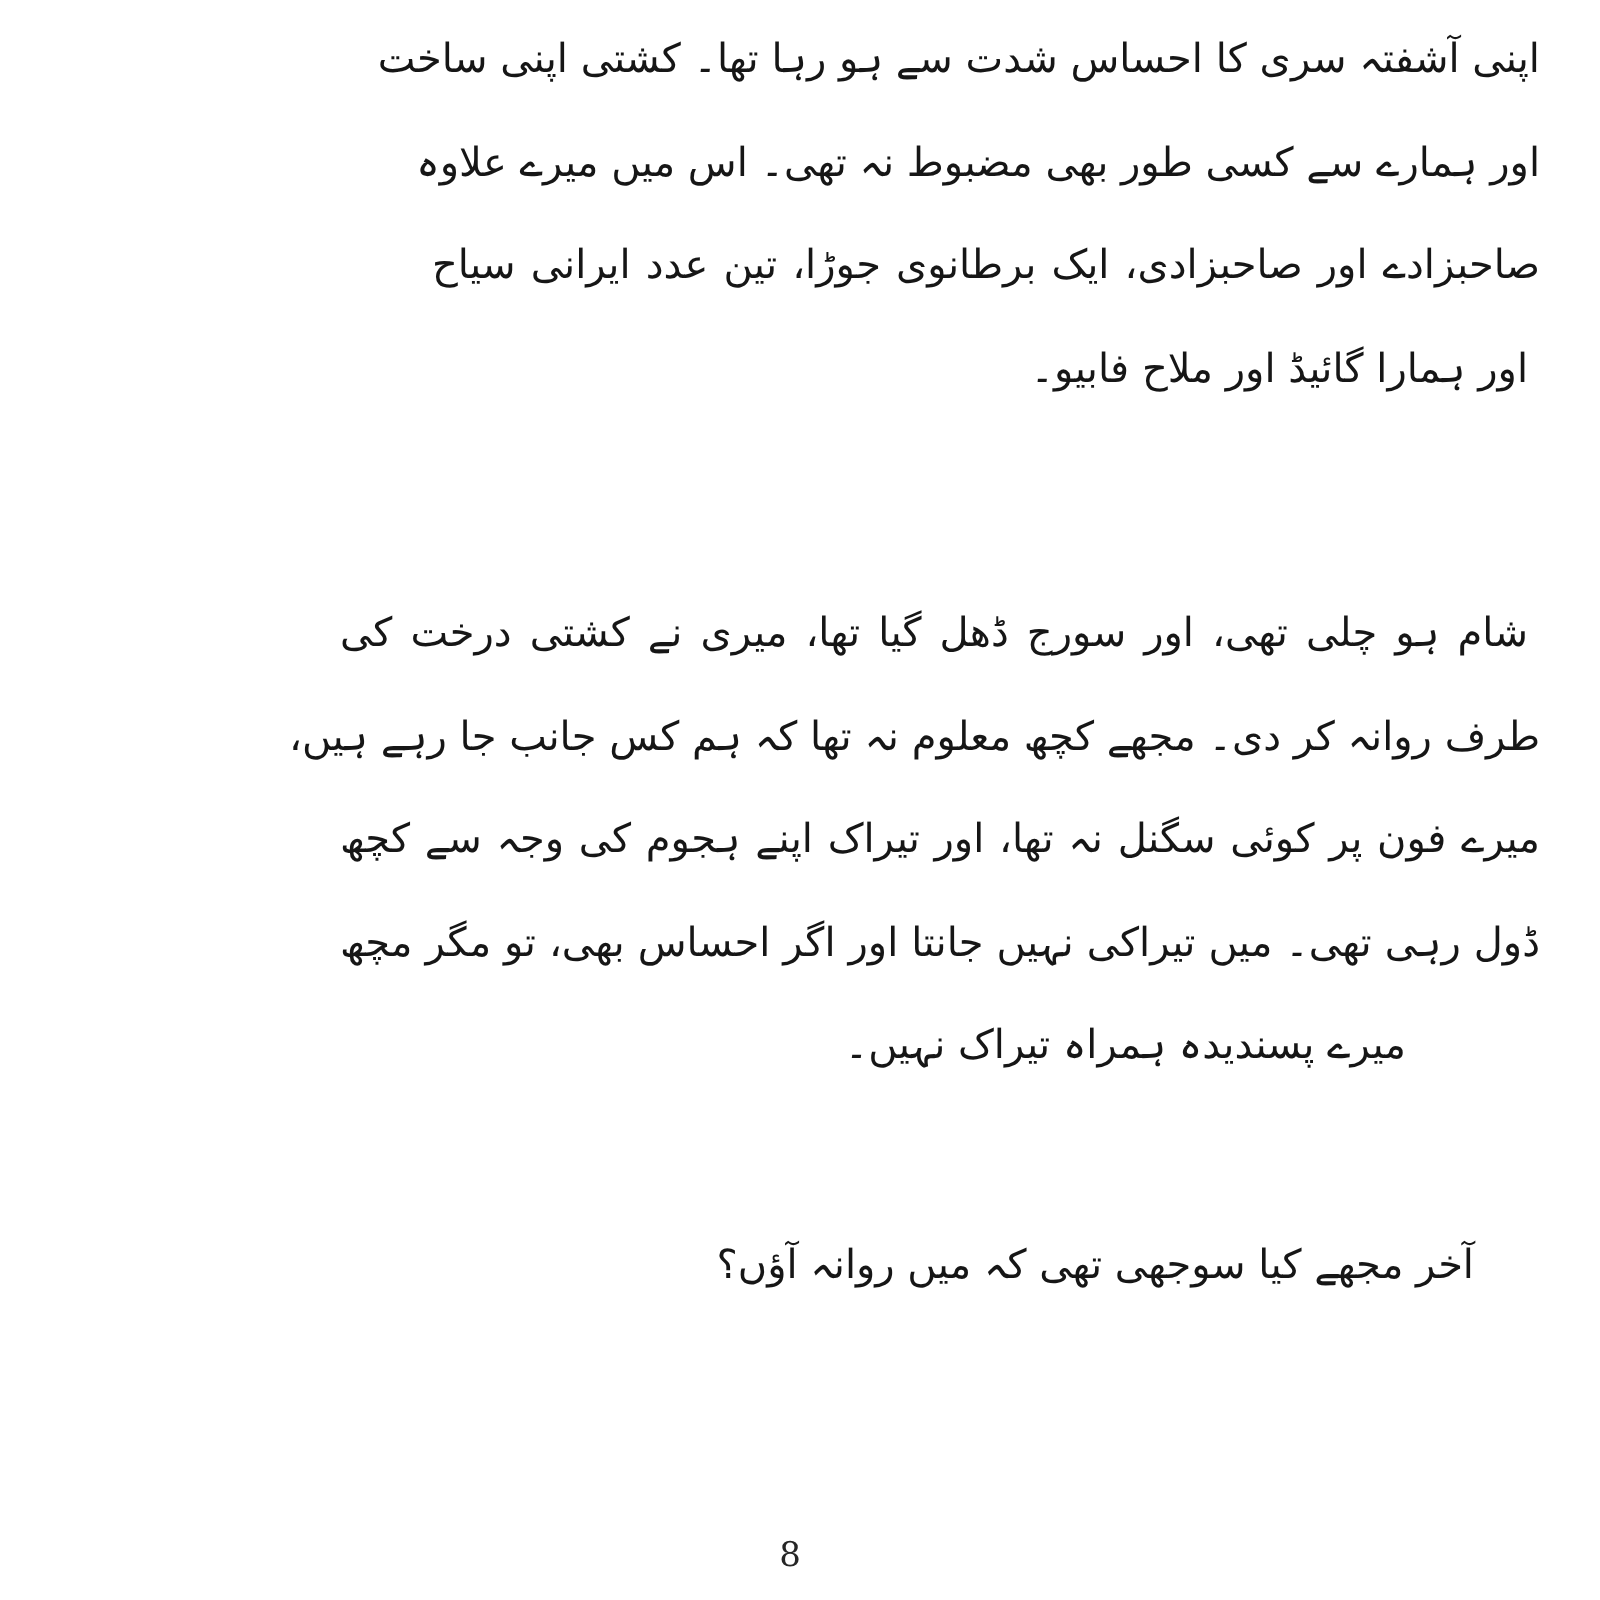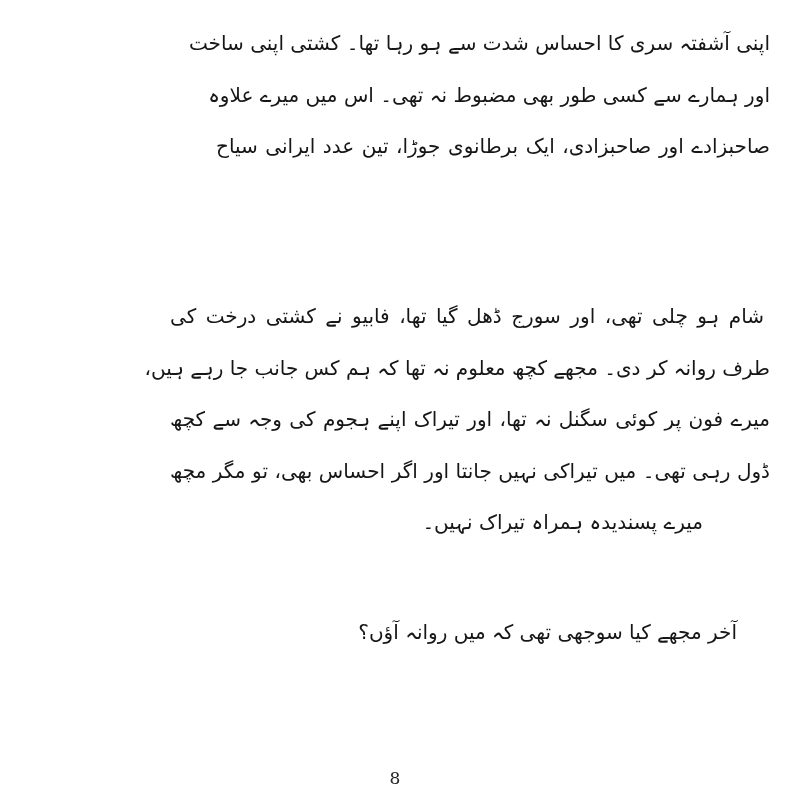--- a/index.html
+++ b/index.html
@@ -14,21 +14,21 @@
     background: #ffffff;
     overflow: hidden;
     font-family: "DejaVu Sans", sans-serif;
     color: #161616;
   }
   .para {
     position: absolute;
     left: 170px;
     right: 30px;
   }
-  .para-1 { top: 18px; margin-left: 46px; }
+  .para-1 { top: 4px; margin-left: 46px; }
   .para-2 { top: 291px; }
   .para-3 { top: 607px; }
   .text-line {
     direction: rtl;
     unicode-bidi: embed;
     font-size: 20px;
     line-height: 51.5px;
     height: 51.5px;
     text-align: justify;
     text-align-last: justify;
@@ -58,24 +58,25 @@
 </style>
 </head>
 <body>
 
 <div class="book-page">
 
   <div class="para para-1">
     <div class="text-line" dir="rtl" lang="ur">اپنی آشفتہ سری کا احساس شدت سے ہو رہا تھا۔ کشتی اپنی ساخت</div>
     <div class="text-line" dir="rtl" lang="ur">اور ہمارے سے کسی طور بھی مضبوط نہ تھی۔ اس میں میرے علاوہ</div>
     <div class="text-line" dir="rtl" lang="ur">صاحبزادے اور صاحبزادی، ایک برطانوی جوڑا، تین عدد ایرانی سیاح</div>
+    <div class="text-line para-end ind-small" dir="rtl" lang="ur">اور ہمارا گائیڈ اور ملاح فابیو۔</div>
   </div>
 
   <div class="para para-2">
-    <div class="text-line ind-small" dir="rtl" lang="ur">شام ہو چلی تھی، اور سورج ڈھل گیا تھا، فابیو نے کشتی درخت کی</div>
+    <div class="text-line ind-small" dir="rtl" lang="ur">شام ہو چلی تھی، اور سورج ڈھل گیا تھا، میری نے کشتی درخت کی</div>
     <div class="text-line" dir="rtl" lang="ur">طرف روانہ کر دی۔ مجھے کچھ معلوم نہ تھا کہ ہم کس جانب جا رہے ہیں،</div>
     <div class="text-line" dir="rtl" lang="ur">میرے فون پر کوئی سگنل نہ تھا، اور تیراک اپنے ہجوم کی وجہ سے کچھ</div>
     <div class="text-line" dir="rtl" lang="ur">ڈول رہی تھی۔ میں تیراکی نہیں جانتا اور اگر احساس بھی، تو مگر مچھ</div>
     <div class="text-line para-end ind-big" dir="rtl" lang="ur">میرے پسندیدہ ہمراہ تیراک نہیں۔</div>
   </div>
 
   <div class="para para-3">
     <div class="text-line para-end ind-med" dir="rtl" lang="ur">آخر مجھے کیا سوجھی تھی کہ میں روانہ آؤں؟</div>
   </div>
 

